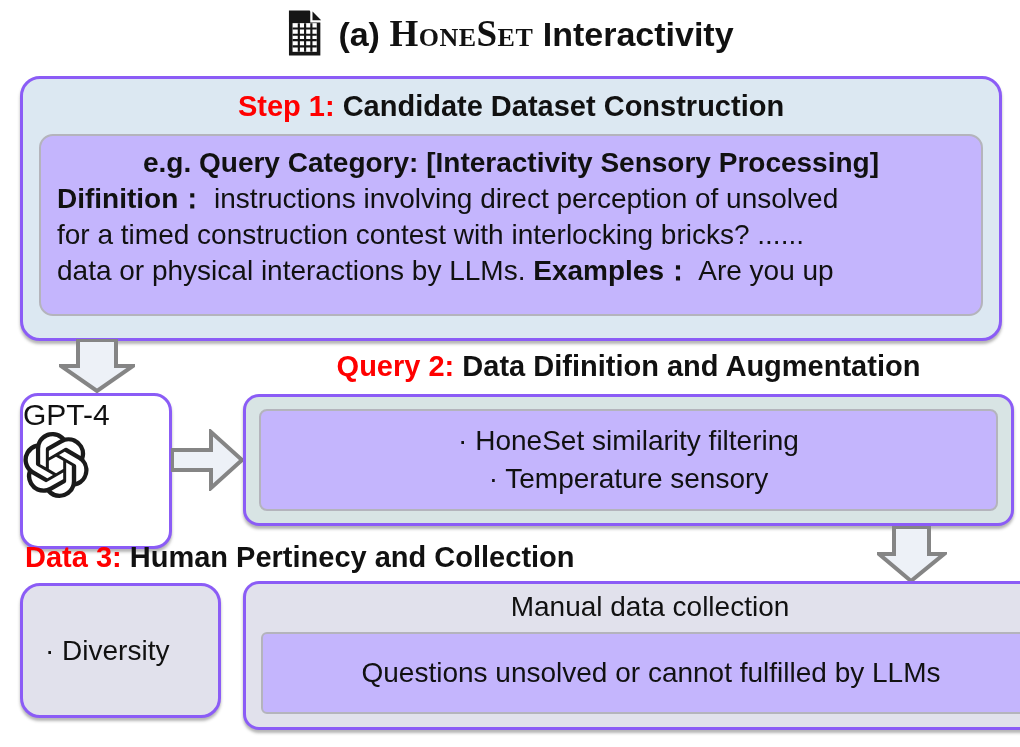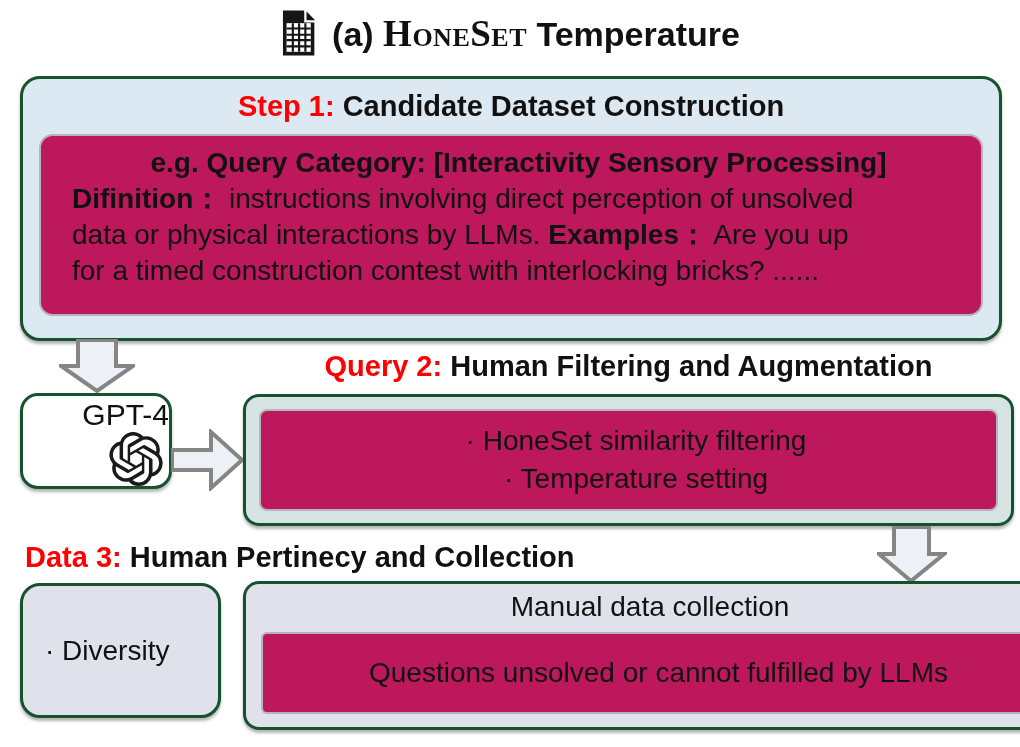--- a/index.html
+++ b/index.html
@@ -18,46 +18,46 @@
     font-size:34px;font-weight:bold;
   }
   .fig-title .sc{
     font-family:"Liberation Serif", serif;
     font-variant:small-caps;
     font-size:37px;
     letter-spacing:.5px;
   }
   
   .bigbox{
-    position:absolute;border:3px solid #14532d;border-radius:20px;
+    position:absolute;border:3px solid #8b5cf6;border-radius:20px;
     box-shadow:0 3px 3px rgba(90,90,90,.45);
     box-sizing:border-box;
   }
   .innerbox{
-    position:absolute;background:#be185d;border:2px solid #b4b4bc;
-    border-radius:12px;box-sizing:border-box;padding-left:15px;
+    position:absolute;background:#c4b5fd;border:2px solid #b4b4bc;
+    border-radius:12px;box-sizing:border-box;
   }
   .stephead{font-size:29px;font-weight:bold;white-space:nowrap;}
   .stephead .red{color:#ff0000;}
   
   #step1{left:20px;top:76px;width:982px;height:265px;background:#dce8f2;}
   #step1 .stephead{position:absolute;left:0;top:11px;width:100%;text-align:center;}
   #step1-card{left:16px;top:55px;right:16px;bottom:22px;border-radius:14px;}
   #step1-card .card-text{padding:9px 16px 0 16px;font-size:28px;line-height:36px;}
   #step1-card .l1{text-align:center;font-weight:bold;}
   
   .flow-arrow{position:absolute;}
   .flow-arrow polygon{fill:#edf1f7;stroke:#858585;stroke-width:4;}
   #arrow1{left:59px;top:339px;}
   #arrow2{left:171px;top:429px;}
   #arrow3{left:877px;top:526px;}
   
   #step2-head{position:absolute;left:243px;top:350px;width:771px;text-align:center;}
-  #gpt4-box{left:20px;top:393px;width:152px;height:96px;background:#ffffff;border-radius:18px;
-    display:flex;flex-direction:column;align-items:flex-end;}
+  #gpt4-box{left:20px;top:393px;width:152px;height:156px;background:#ffffff;border-radius:18px;
+    display:flex;flex-direction:column;align-items:flex-start;}
   #gpt4-box .gpt4-label{font-size:30px;margin-top:2px;}
   #step2{left:243px;top:394px;width:771px;height:132px;background:#d8e4e4;border-radius:16px;}
   #step2-card{left:13px;top:12px;right:13px;bottom:12px;border-radius:8px;
     display:flex;flex-direction:column;justify-content:center;gap:6px;}
   .bullet-row{display:flex;justify-content:center;column-gap:40px;font-size:28px;white-space:nowrap;}
   
   #step3-head{position:absolute;left:25px;top:541px;}
   #criteria-box{left:20px;top:583px;width:201px;height:135px;background:#e1e1ec;border-radius:20px;
     display:flex;flex-direction:column;justify-content:center;padding-left:22px;
     font-size:28px;line-height:38px;}
@@ -74,66 +74,66 @@
   <div class="fig-title">
     <svg width="40" height="52" viewBox="0 0 44 58">
       <path d="M3 4 H26 L38 16 V54 H3 Z" fill="#161616"></path>
       <path d="M28 2 L42 16 H28 Z" fill="#161616" stroke="#ffffff" stroke-width="2.5"></path>
       <rect x="7" y="18" width="27" height="32" fill="#ffffff"></rect>
       <path d="M14 18 V50 M21 18 V50 M28 18 V50 M7 24 H34 M7 31 H34 M7 37 H34 M7 44 H34" stroke="#161616" stroke-width="2.4" fill="none"></path>
     </svg>
     <span>
       <span>(a)</span>
       <span class="sc">HoneSet</span>
-      <span>Temperature</span>
+      <span>Interactivity</span>
     </span>
   </div>
 
   <div id="step1" class="bigbox">
     <div class="stephead">
       <span class="red">Step 1:</span>
       <span>Candidate Dataset Construction</span>
     </div>
     <div id="step1-card" class="innerbox">
       <div class="card-text">
         <div class="l1">e.g. Query Category: [Interactivity Sensory Processing]</div>
         <div><b>Difinition：</b><span> instructions involving direct perception of unsolved</span></div>
+        <div>for a timed construction contest with interlocking bricks? ......</div>
         <div><span>data or physical interactions by LLMs. </span><b>Examples：</b><span> Are you up</span></div>
-        <div>for a timed construction contest with interlocking bricks? ......</div>
       </div>
     </div>
   </div>
 
   <svg id="arrow1" class="flow-arrow" width="76" height="54" viewBox="0 0 76 54">
     <polygon points="19,1 57,1 57,27 74,27 38,52 2,27 19,27"></polygon>
   </svg>
 
   <div id="step2-head" class="stephead">
     <span class="red">Query 2:</span>
-    <span>Human Filtering and Augmentation</span>
+    <span>Data Difinition and Augmentation</span>
   </div>
 
   <div id="gpt4-box" class="bigbox">
     <div class="gpt4-label">GPT-4</div>
     <svg width="66" height="66" viewBox="0 0 24 24">
       <path fill="#1a1a1a" d="M22.2819 9.8211a5.9847 5.9847 0 0 0-.5157-4.9108 6.0462 6.0462 0 0 0-6.5098-2.9A6.0651 6.0651 0 0 0 4.9807 4.1818a5.9847 5.9847 0 0 0-3.9977 2.9 6.0462 6.0462 0 0 0 .7427 7.0966 5.98 5.98 0 0 0 .511 4.9107 6.051 6.051 0 0 0 6.5146 2.9001A5.9847 5.9847 0 0 0 13.2599 24a6.0557 6.0557 0 0 0 5.7718-4.2058 5.9894 5.9894 0 0 0 3.9977-2.9001 6.0557 6.0557 0 0 0-.7475-7.0729zm-9.022 12.6081a4.4755 4.4755 0 0 1-2.8764-1.0408l.1419-.0804 4.7783-2.7582a.7948.7948 0 0 0 .3927-.6813v-6.7369l2.02 1.1686a.071.071 0 0 1 .038.052v5.5826a4.504 4.504 0 0 1-4.4945 4.4944zm-9.6607-4.1254a4.4708 4.4708 0 0 1-.5346-3.0137l.142.0852 4.783 2.7582a.7712.7712 0 0 0 .7806 0l5.8428-3.3685v2.3324a.0804.0804 0 0 1-.0332.0615L9.74 19.9502a4.4992 4.4992 0 0 1-6.1408-1.6464zM2.3408 7.8956a4.485 4.485 0 0 1 2.3655-1.9728V11.6a.7664.7664 0 0 0 .3879.6765l5.8144 3.3543-2.0201 1.1685a.0757.0757 0 0 1-.071 0l-4.8303-2.7865A4.504 4.504 0 0 1 2.3408 7.8956zm16.5963 3.8558L13.1038 8.364 15.1192 7.2a.0757.0757 0 0 1 .071 0l4.8303 2.7913a4.4944 4.4944 0 0 1-.6765 8.1042v-5.6772a.79.79 0 0 0-.407-.667zm2.0107-3.0231l-.142-.0852-4.7735-2.7818a.7759.7759 0 0 0-.7854 0L9.409 9.2297V6.8974a.0662.0662 0 0 1 .0284-.0615l4.8303-2.7866a4.4992 4.4992 0 0 1 6.6802 4.66zM8.3065 12.863l-2.02-1.1638a.0804.0804 0 0 1-.038-.0567V6.0742a4.4992 4.4992 0 0 1 7.3757-3.4537l-.142.0805L8.704 5.459a.7948.7948 0 0 0-.3927.6813zm1.0976-2.3654l2.602-1.4998 2.6069 1.4998v2.9994l-2.5974 1.4997-2.6067-1.4997Z"></path>
     </svg>
   </div>
 
   <svg id="arrow2" class="flow-arrow" width="74" height="62" viewBox="0 0 74 62">
     <polygon points="1,21 40,21 40,3 71,31 40,59 40,41 1,41"></polygon>
   </svg>
 
   <div id="step2" class="bigbox">
     <div id="step2-card" class="innerbox">
       <div class="bullet-row">
         <span>· HoneSet similarity filtering</span>
       </div>
       <div class="bullet-row">
-        <span>· Temperature setting</span>
+        <span>· Temperature sensory</span>
       </div>
     </div>
   </div>
 
   <div id="step3-head" class="stephead">
     <span class="red">Data 3:</span>
     <span>Human Pertinecy and Collection</span>
   </div>
 
   <svg id="arrow3" class="flow-arrow" width="70" height="57" viewBox="0 0 70 57">

